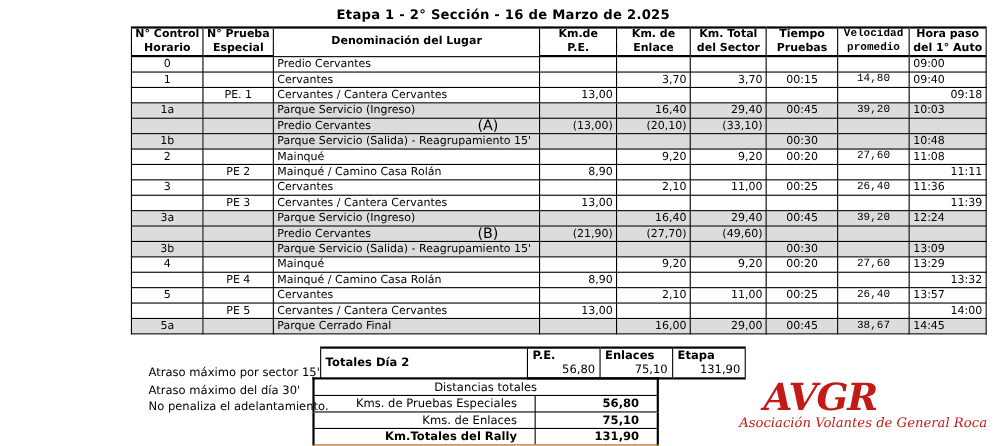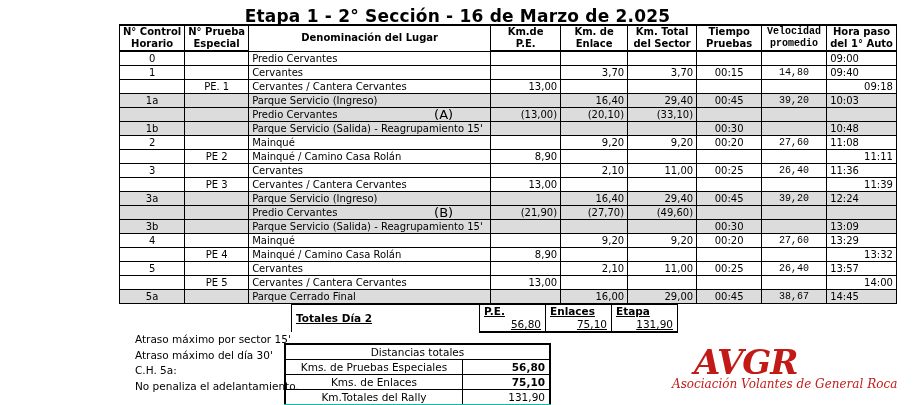--- a/index.html
+++ b/index.html
@@ -16,21 +16,21 @@
     position: relative;
   }
 
   
   #doc-title {
     position: absolute;
     left: 0;
     top: 6px;
     width: 915px;
     text-align: center;
-    font-size: 17px;
+    font-size: 12px;
     font-weight: bold;
     letter-spacing: 0.2px;
   }
 
   
   #itinerary {
     position: absolute;
     left: 119px;
     top: 24px;
     border-collapse: collapse;
@@ -84,25 +84,24 @@
     font-size: 13px;
     font-weight: normal;
     margin-right: 34px;
     line-height: 13px;
   }
 
   
   #totales {
     position: absolute;
     left: 291px;
-    top: 303px;
+    top: 315px;
     border-collapse: collapse;
     table-layout: fixed;
     font-size: 10.5px;
-    text-decoration: underline;
   }
   #totales td {
     border: 1px solid #000;
     padding: 0 4px;
     height: 13px;
     line-height: 13px;
     white-space: nowrap;
   }
   #totales .t-label { width: 179px; font-weight: bold; text-align: left; }
   #totales .t-head  { width: 57px;  font-weight: bold; text-align: left; }
@@ -123,33 +122,33 @@
   #distancias {
     position: absolute;
     left: 284px;
     top: 343px;
     border-collapse: collapse;
     table-layout: fixed;
     font-size: 10.5px;
   }
   #distancias td {
     border: 1px solid #000;
-    padding: 0 4px;
+    padding: 0 16px;
     height: 14px;
     line-height: 14px;
     white-space: nowrap;
   }
   #distancias .d-title {
     text-align: center;
     border: 2px solid #000;
     border-bottom: 1px solid #000;
   }
-  #distancias .d-label { width: 168px; text-align: center; }
+  #distancias .d-label { width: 168px; text-align: right; }
   #distancias .d-val   { width: 78px;  text-align: right; font-weight: bold; }
-  #distancias tr.d-total td { font-weight: normal; border-bottom: 2px solid #14b8a6; }
+  #distancias tr.d-total td { font-weight: bold; border-bottom: 2px solid #a16207; }
   #distancias tr.d-first td.d-label { border-left: 2px solid #000; }
   #distancias tr.d-first td.d-val { border-right: 2px solid #000; }
   #distancias tr.d-mid td.d-label { border-left: 2px solid #000; }
   #distancias tr.d-mid td.d-val { border-right: 2px solid #000; }
   #distancias tr.d-total td.d-label { border-left: 2px solid #000; }
   #distancias tr.d-total td.d-val { border-right: 2px solid #000; }
 
   
   #logo {
     position: absolute;
@@ -422,21 +421,20 @@
     <td class="t-val">56,80</td>
     <td class="t-val">75,10</td>
     <td class="t-val">131,90</td>
   </tr>
 </tbody>
   </table>
 
 <div id="notes">
   <div>Atraso máximo por sector 15'</div>
   <div>Atraso máximo del día 30'</div>
-  <div>C.H. 5a:</div>
   <div>No penaliza el adelantamiento.</div>
 </div>
 
 <table id="distancias">
   <tbody>
       <tr>
     <td class="d-title" colspan="2">Distancias totales</td>
   </tr>
   </tbody>
     <tbody id="distancias-body">

